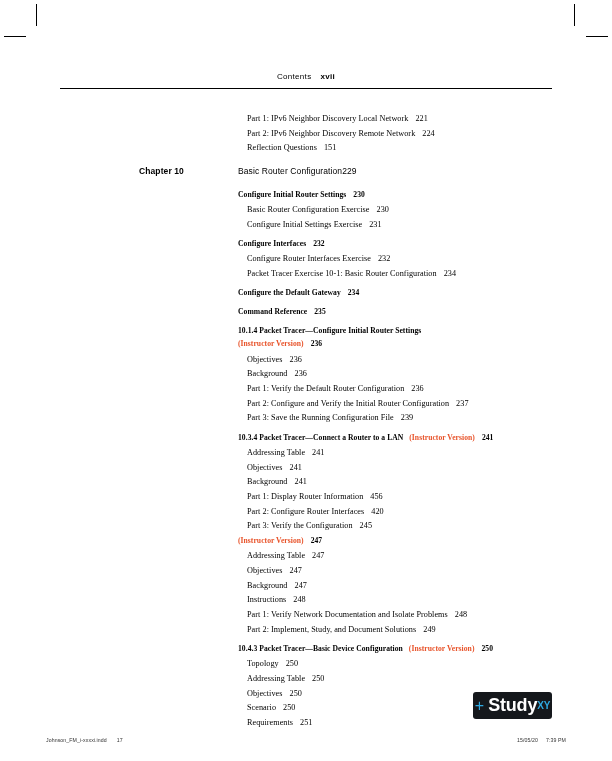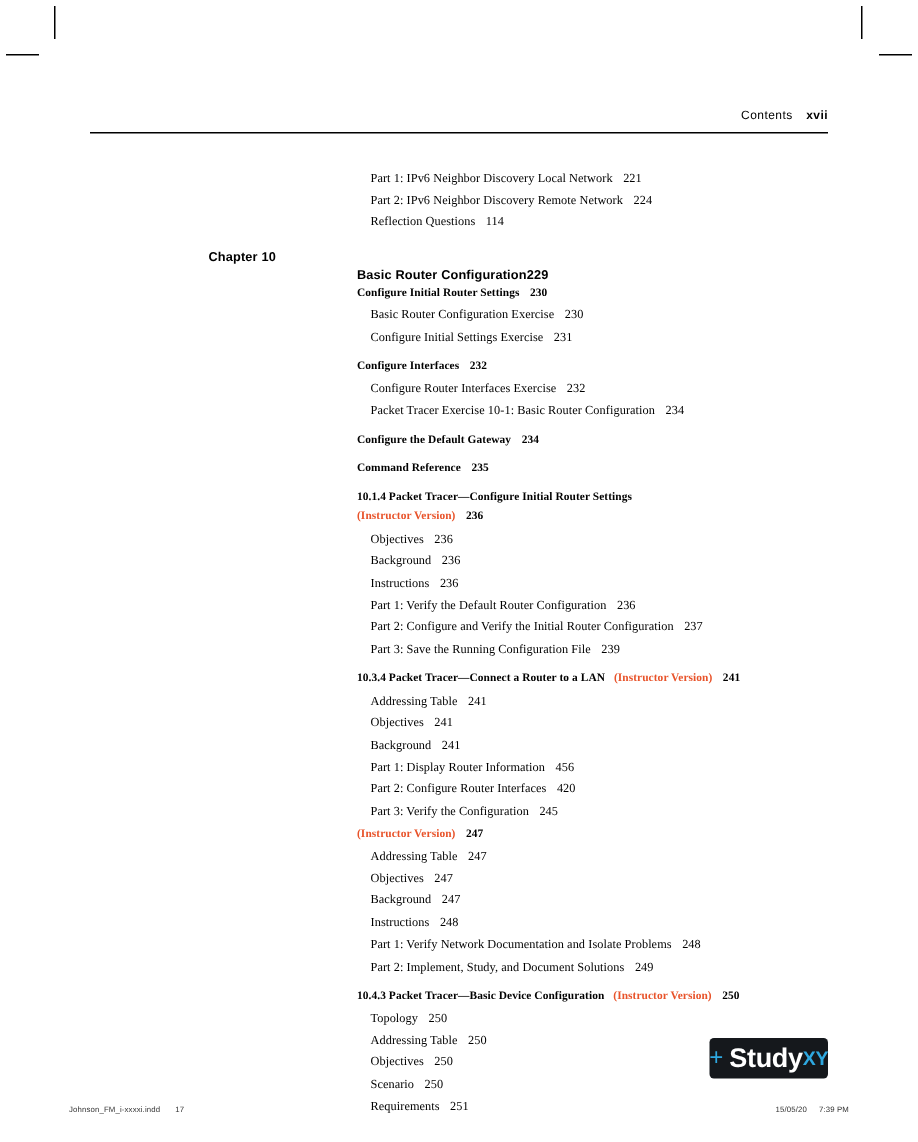--- a/index.html
+++ b/index.html
@@ -27,21 +27,21 @@
   }
   .crop.v { width: 1px; height: 22px; }
   .crop.h { height: 1px; width: 22px; }
 
   
   .header {
     position: absolute;
     left: 60px;
     right: 60px;
     top: 72px;
-    text-align: right;
+    text-align: center;
     font-family: "Liberation Sans", sans-serif;
     font-size: 8px;
     letter-spacing: 0.3px;
     color: #000;
   }
   .header .hdr-num {
     margin-left: 9px;
     font-weight: bold;
   }
   .rule {
@@ -85,23 +85,23 @@
     left: 0;
     top: 0;
     font-family: "Liberation Sans", sans-serif;
     font-weight: bold;
     font-size: 8.5px;
     letter-spacing: 0.1px;
   }
   .chaptitle {
     position: absolute;
     left: 99px;
-    top: 12px;
-    font-family: "Liberation Sans", sans-serif;
-    font-weight: bold;
+    top: 0;
+    font-family: "Liberation Sans", sans-serif;
+    font-weight: normal;
     font-size: 8.5px;
     letter-spacing: 0.1px;
   }
 
   .sec {
     font-family: Liberation Serif, serif;
     font-weight: bold;
     font-size: 7.6px;
     letter-spacing: 0.05px;
     margin-top: 6px;
@@ -144,21 +144,21 @@
     line-height: 1;
     margin-right: 4px;
     font-weight: 400;
   }
   .badge .b-study {
     font-size: 18px;
     font-weight: bold;
     letter-spacing: -0.2px;
   }
   .badge .b-xy {
-    font-size: 13px;
+    font-size: 10px;
     font-weight: bold;
     color: #2ea8e0;
     letter-spacing: -0.2px;
   }
 
   
   .footer-left {
     position: absolute;
     left: 46px;
     bottom: 18px;
@@ -196,21 +196,21 @@
 
   <div class="toc">
 
     <div class="row ent lvl-2">
       <span class="txt">Part 1: IPv6 Neighbor Discovery Local Network</span><span class="pg">221</span>
     </div>
     <div class="row ent lvl-2">
       <span class="txt">Part 2: IPv6 Neighbor Discovery Remote Network</span><span class="pg">224</span>
     </div>
     <div class="row ent lvl-2">
-      <span class="txt">Reflection Questions</span><span class="pg">114</span>
+      <span class="txt">Reflection Questions</span><span class="pg">151</span>
     </div>
 
     <div class="chapline">
       <span class="chaplabel">Chapter 10</span>
       <span class="chaptitle"><span>Basic Router Configuration</span><span class="pg">229</span></span>
     </div>
 
     <div class="row sec lvl-1">
       <span class="txt">Configure Initial Router Settings</span><span class="pg">230</span>
     </div>
@@ -243,23 +243,20 @@
       <span class="txt">10.1.4 Packet Tracer—Configure Initial Router Settings</span>
     </div>
     <div class="row sec lvl-1" style="margin-top:0;">
       <span class="inst">(Instructor Version)</span><span class="pg">236</span>
     </div>
     <div class="row ent lvl-2">
       <span class="txt">Objectives</span><span class="pg">236</span>
     </div>
     <div class="row ent lvl-2">
       <span class="txt">Background</span><span class="pg">236</span>
-    </div>
-    <div class="row ent lvl-2">
-      <span class="txt">Instructions</span><span class="pg">236</span>
     </div>
     <div class="row ent lvl-2">
       <span class="txt">Part 1: Verify the Default Router Configuration</span><span class="pg">236</span>
     </div>
     <div class="row ent lvl-2">
       <span class="txt">Part 2: Configure and Verify the Initial Router Configuration</span><span class="pg">237</span>
     </div>
     <div class="row ent lvl-2">
       <span class="txt">Part 3: Save the Running Configuration File</span><span class="pg">239</span>
     </div>

